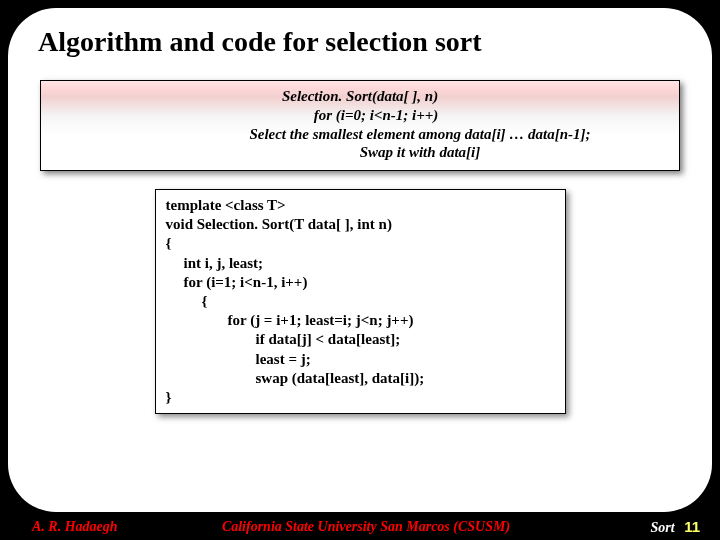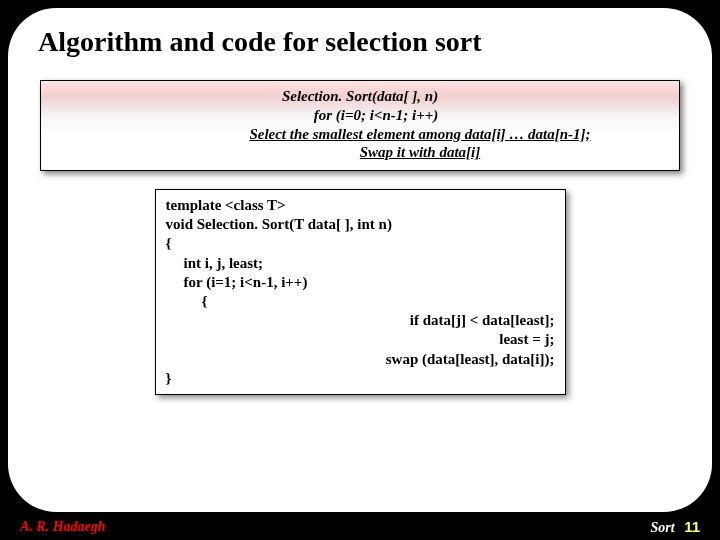--- a/index.html
+++ b/index.html
@@ -39,41 +39,41 @@
       #ffffff 100%);
     padding: 6px 10px 8px 10px;
     box-shadow: 3px 3px 6px rgba(0,0,0,0.5);
     font-weight: bold;
     font-style: italic;
     font-size: 15px;
     line-height: 1.25;
     text-align: center;
   }
   .pseudo-box .l2 { margin-left: 32px; }
-  .pseudo-box .l3 { margin-left: 120px; text-decoration: underline; }
+  .pseudo-box .l3 { margin-left: 120px; }
   .code-box {
     margin: 0 auto 0 auto;
     width: 411px;
     border: 1px солид #000;
     border: 1px solid #000;
     background: #fff;
     padding: 6px 10px 6px 10px;
     box-shadow: 3px 3px 6px rgba(0,0,0,0.45);
     font-weight: bold;
     font-size: 15px;
     line-height: 1.28;
   }
   .code-box .l1 { margin-left: 0; }
   .code-box .l2 { margin-left: 18px; }
   .code-box .l3 { margin-left: 36px; }
   .code-box .l4 { margin-left: 62px; }
-  .code-box .l5 { margin-left: 90px; text-align: right; }
+  .code-box .l5 { margin-left: 90px; }
   .footer {
     position: absolute;
-    left: 0; right: 0; bottom: 0;
+    left: 12px; right: 0; bottom: 0;
     height: 26px;
     display: flex;
     align-items: center;
     justify-content: space-between;
     padding: 0 20px;
     color: #fff;
     font-weight: bold;
     font-style: italic;
     font-size: 14px;
     margin-top: 40px;
@@ -108,26 +108,28 @@
     <div class="l3">Swap it with data[i]</div>
   </div>
 
   <div class="code-box">
     <div class="l1">template &lt;class T&gt;</div>
     <div class="l1">void Selection. Sort(T data[ ], int n)</div>
     <div class="l1">{</div>
     <div class="l2">int i, j, least;</div>
     <div class="l2">for (i=1; i&lt;n-1, i++)</div>
     <div class="l3">{</div>
+    <div class="l4">for (j = i+1; least=i; j&lt;n; j++)</div>
     <div class="l5">if data[j] &lt; data[least];</div>
     <div class="l5">least = j;</div>
     <div class="l5">swap (data[least], data[i]);</div>
     <div class="l1">}</div>
   </div>
 </div>
 
 <div class="footer">
   <div class="left">A. R. Hadaegh</div>
+  <div class="center">California State University San Marcos (CSUSM)</div>
   <div class="right">
     <span>Sort</span>
     <span class="page-num">11</span>
   </div>
 </div>
 
 </body></html>

